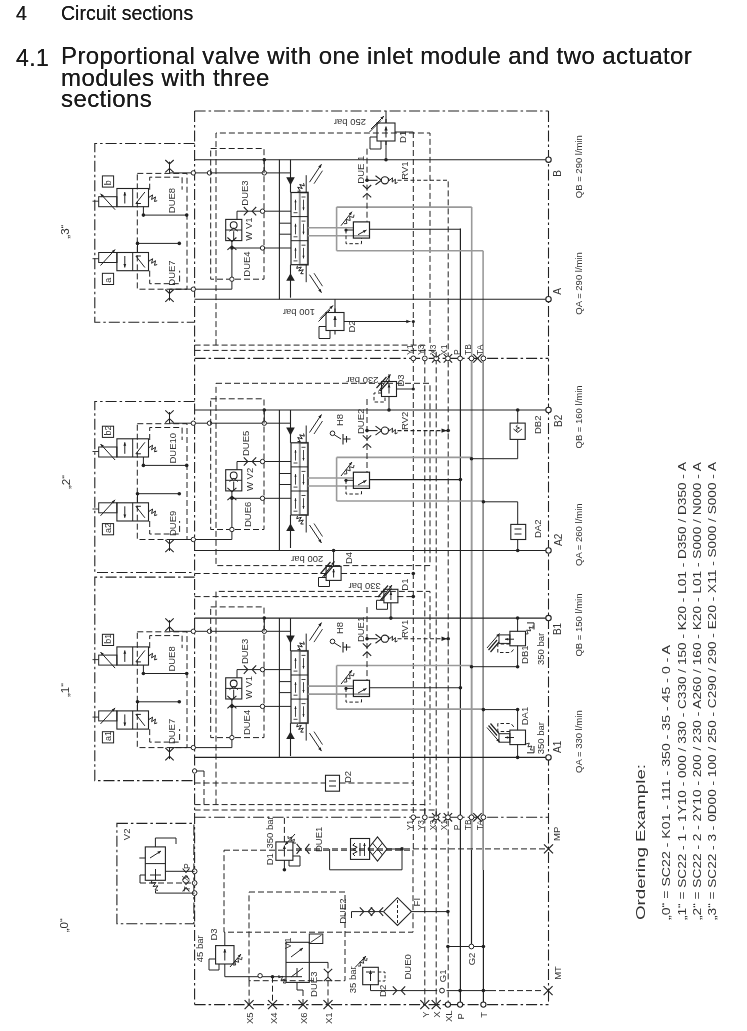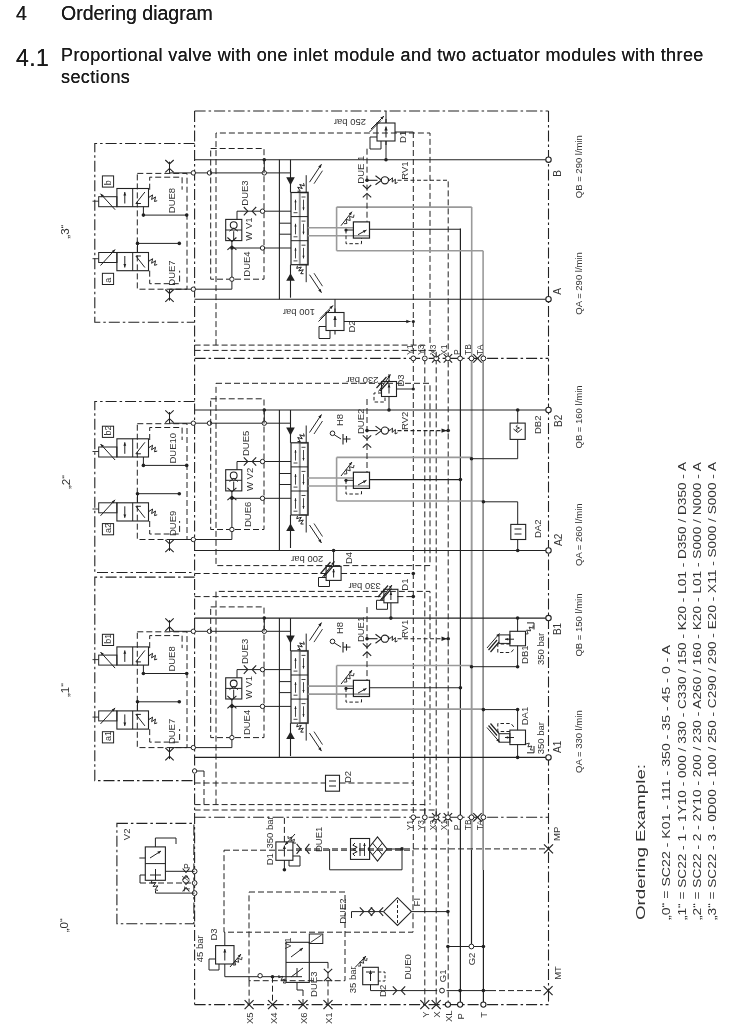--- a/index.html
+++ b/index.html
@@ -1,28 +1,28 @@
 <!DOCTYPE html>
 <html><head><meta charset="utf-8">
 <style>
 html,body{margin:0;padding:0;background:#fff;width:747px;height:1031px;overflow:hidden}
 body{font-family:"Liberation Sans",sans-serif;color:#1a1a1a}
 .h1,.h1b,.h2,.h2b{text-shadow:0 0 .5px #1a1a1a}
 .h1{position:absolute;top:2px;left:16px;font-size:19.5px}
 .h1b{position:absolute;top:2px;left:61px;font-size:19.5px}
 .h2{position:absolute;top:45px;left:16px;font-size:23px;letter-spacing:.4px}
-.h2b{position:absolute;top:45px;left:61px;font-size:18px;letter-spacing:.4px;width:665px;line-height:21.7px}
+.h2b{position:absolute;top:45px;left:61px;font-size:24px;letter-spacing:.4px;width:665px;line-height:21.7px}
 svg{position:absolute;top:0;left:0}
 text{font-family:"Liberation Sans",sans-serif}
 </style></head>
 <body>
 
 <div class="h1">4</div>
 
-<div class="h1b">Ordering diagram</div>
+<div class="h1b">Circuit sections</div>
 
 <div class="h2">4.1</div>
 
 <div class="h2b">Proportional valve with one inlet module and two actuator modules with three<br>sections</div>
 
 <svg width="747" height="1031" viewBox="0 0 747 1031">
 
 <line x1="194.6" y1="111.0" x2="548.5" y2="111.0" stroke="#222" stroke-width="1.1" stroke-dasharray="11 3 2.5 3"></line>
 <line x1="548.5" y1="111.0" x2="548.5" y2="990.6" stroke="#222" stroke-width="1.1" stroke-dasharray="11 3 2.5 3"></line>
 <line x1="194.6" y1="111.0" x2="194.6" y2="1004.6" stroke="#222" stroke-width="1.1" stroke-dasharray="11 3 2.5 3"></line>

